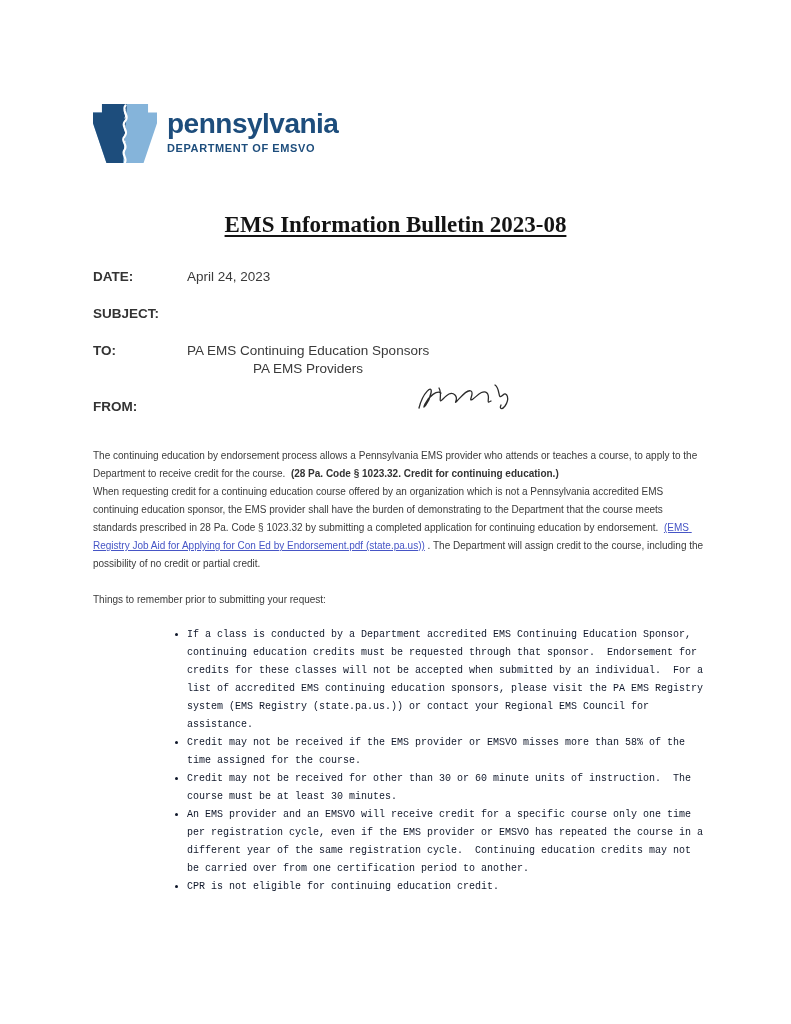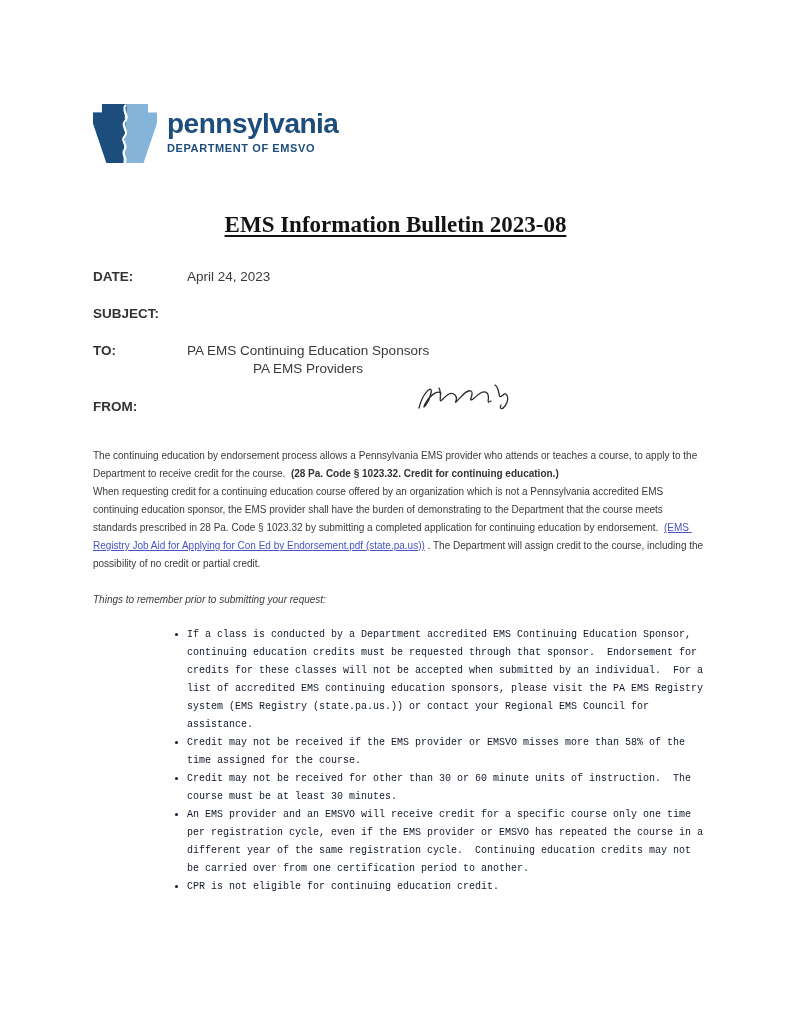--- a/index.html
+++ b/index.html
@@ -32,21 +32,21 @@
   
   .meta { position:absolute; left:93px; top:268px; width:614px; font-size:13.5px; line-height:18px; }
   .meta-row { display:flex; margin-bottom:19px; }
   .meta-row.to-row { margin-bottom:20px; }
   .meta-label { width:94px; flex:0 0 94px; font-weight:bold; color:#333333; }
   .meta-value { color:#3a3a3a; position:relative;text-align:center; }
   .signature { position:absolute; left:228px; top:-20px; width:100px; height:44px; }
   
   .body { position:absolute; left:93px; top:447px; width:616px; font-size:10px; line-height:18px; }
   .body p { white-space:pre-wrap; }
-  .things { margin-top:18px;font-style:italic; }
+  .things { margin-top:18px; }
   .body b { color:#333333; }
   a.doclink { color:#4655c6; text-decoration:underline; cursor:pointer; white-space:pre-wrap; }
   ul.bullets { margin-top:17px; padding-left:94px; list-style:disc outside; }
   ul.bullets li { white-space:pre-wrap; padding-left:0; color:#0f172a;font-family:Liberation Mono, monospace; }
 </style>
 </head>
 <body>
 
 <div class="page">
 

